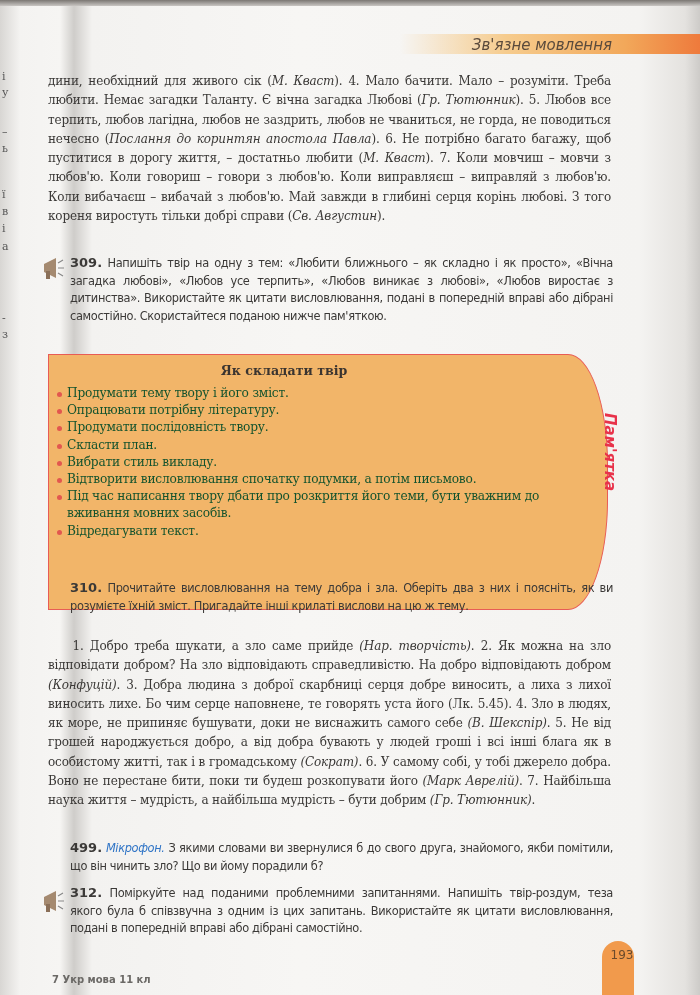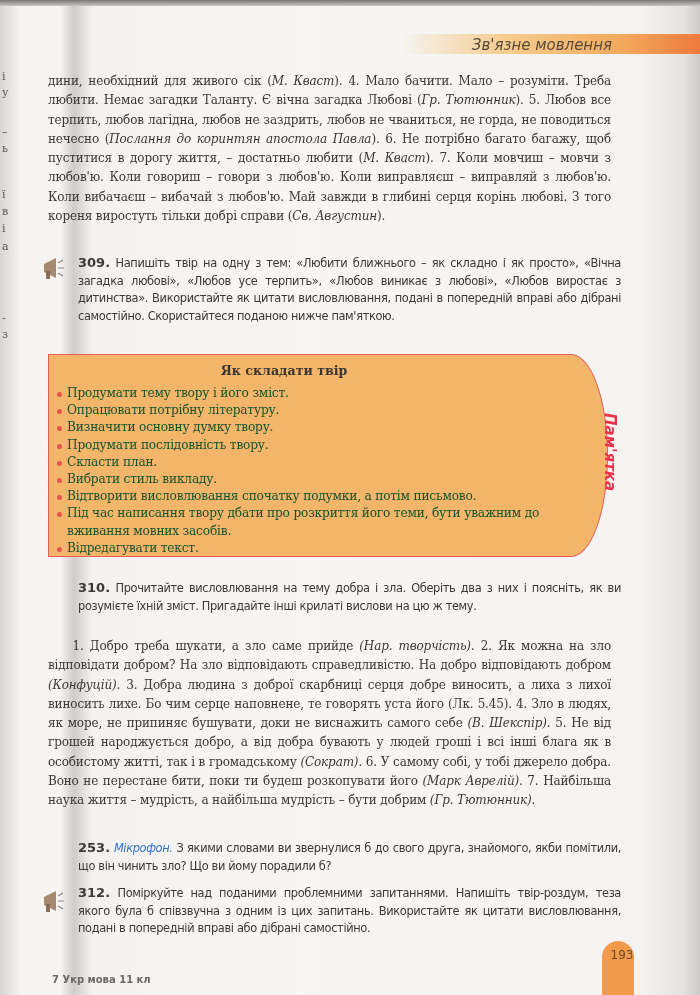--- a/index.html
+++ b/index.html
@@ -23,31 +23,31 @@
   .header-title {
     position:absolute; right:88px; top:36px;
     font-family:"DejaVu Sans", sans-serif; font-style:italic; font-size:15px; color:#5a4a3c;
   }
   .para {
     position:absolute; left:48px; width:563px; font-size:12px; line-height:19.3px; text-align:justify;
     letter-spacing:-0.15px;
   }
   .para i { font-style:italic; }
   .task {
-    position:absolute; left:78px; width:543px;
+    position:absolute; left:70px; width:543px;
     font-family:"DejaVu Sans", sans-serif; font-size:11.4px; line-height:17.5px; text-align:justify; color:#3b3937;
     letter-spacing:-0.35px;
   }
   .task b { font-size:13px; letter-spacing:0; }
   .mic { color:#2f74c6; font-style:italic; font-weight:normal; }
   .horn {
     position:absolute; width:26px; height:26px;
   }
   .memo {
-    position:absolute; left:48px; top:354px; width:560px; height:203px;
+    position:absolute; left:48px; top:354px; width:560px; height:256px;
     background:#f2b569;
     border:1.5px solid #e85c55; border-radius:0 40px 40px 0 / 0 110px 110px 0;
     box-sizing:border-box;
   }
   .memo-title { position:absolute; left:0; width:470px; top:8px; text-align:center; font-weight:bold; font-size:12.6px; color:#3a3430; }
   .memo-list { position:absolute; left:8px; top:30px; width:520px; margin:0; padding:0; list-style:none; font-size:12.2px; line-height:17.2px; color:#14532d; letter-spacing:-0.2px;}
   .memo-list li { position:relative; padding-left:10px; }
   .memo-list li::before { content:""; position:absolute; left:0; top:7px; width:5px; height:5px; border-radius:50%; background:#e2574f; }
   .memo-side {
     position:absolute; left:600px; top:412px; width:20px; height:100px;
@@ -94,42 +94,41 @@
   <div class="task" style="top:254px">
     <b>309.</b>
     <span>Напишіть твір на одну з тем: «Любити ближнього – як складно і як просто», «Вічна загадка любові», «Любов усе терпить», «Любов виникає з любові», «Любов виростає з дитинства». Використайте як цитати висловлювання, подані в попередній вправі або дібрані самостійно. Скористайтеся поданою нижче пам'яткою.</span>
   </div>
 
   <div class="memo">
     <div class="memo-title">Як складати твір</div>
     <ul class="memo-list">
       <li>Продумати тему твору і його зміст.</li>
       <li>Опрацювати потрібну літературу.</li>
-      <li>Визначити основну думку твору.</li>
       <li>Продумати послідовність твору.</li>
       <li>Скласти план.</li>
       <li>Вибрати стиль викладу.</li>
       <li>Відтворити висловлювання спочатку подумки, а потім письмово.</li>
       <li>Під час написання твору дбати про розкриття його теми, бути уважним до вживання мовних засобів.</li>
       <li>Відредагувати текст.</li>
     </ul>
   </div>
   <div class="memo-side">
     <span>Пам'ятка</span>
   </div>
 
   <div class="task" style="top:579px">
     <b>310.</b>
     <span>Прочитайте висловлювання на тему добра і зла. Оберіть два з них і поясніть, як ви розумієте їхній зміст. Пригадайте інші крилаті вислови на цю ж тему.</span>
   </div>
 
   <div class="para" style="top:637px; left:48px; width:563px;">&nbsp;&nbsp;&nbsp;&nbsp;1. Добро треба шукати, а зло саме прийде <i>(Нар. творчість)</i>. 2. Як можна на зло відповідати добром? На зло відповідають справедливістю. На добро відповідають добром <i>(Конфуцій)</i>. 3. Добра людина з доброї скарбниці серця добре виносить, а лиха з лихої виносить лихе. Бо чим серце наповнене, те говорять уста його (Лк. 5.45). 4. Зло в людях, як море, не припиняє бушувати, доки не виснажить самого себе <i>(В. Шекспір)</i>. 5. Не від грошей народжується добро, а від добра бувають у людей гроші і всі інші блага як в особистому житті, так і в громадському <i>(Сократ)</i>. 6. У самому собі, у тобі джерело добра. Воно не перестане бити, поки ти будеш розкопувати його <i>(Марк Аврелій)</i>. 7. Найбільша наука життя – мудрість, а найбільша мудрість – бути добрим <i>(Гр. Тютюнник)</i>.</div>
 
   <div class="task" style="top:839px">
-    <b>253.</b>
+    <b>499.</b>
     <span class="mic">Мікрофон.</span>
     <span>З якими словами ви звернулися б до свого друга, знайомого, якби помітили, що він чинить зло? Що ви йому порадили б?</span>
   </div>
 
   <svg class="horn" style="left:40px; top:888px" viewBox="0 0 26 26">
     <path d="M4 9 L16 3 L16 23 L4 17 Z" fill="#a58a70"></path>
     <rect x="6" y="16" width="4" height="8" fill="#8a6f58"></rect>
     <path d="M18 8 L23 5 M18 13 L24 13 M18 18 L23 21" stroke="#888" stroke-width="1.2"></path>
   </svg>
   <div class="task" style="top:884px">

